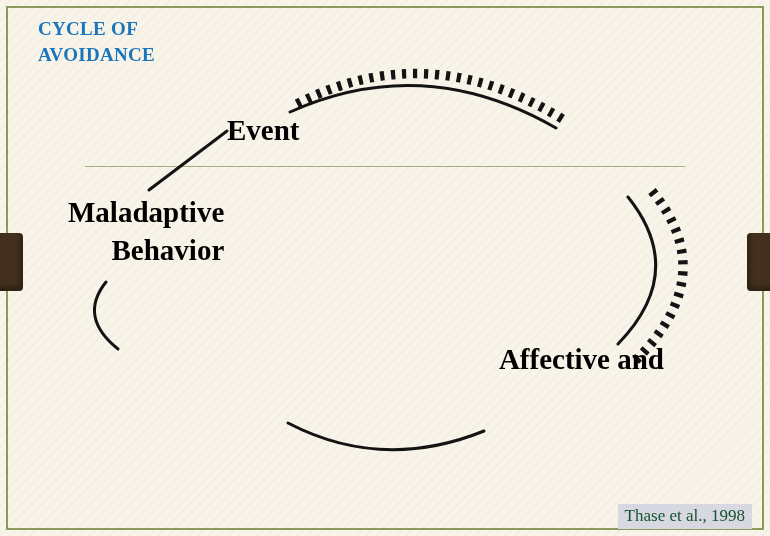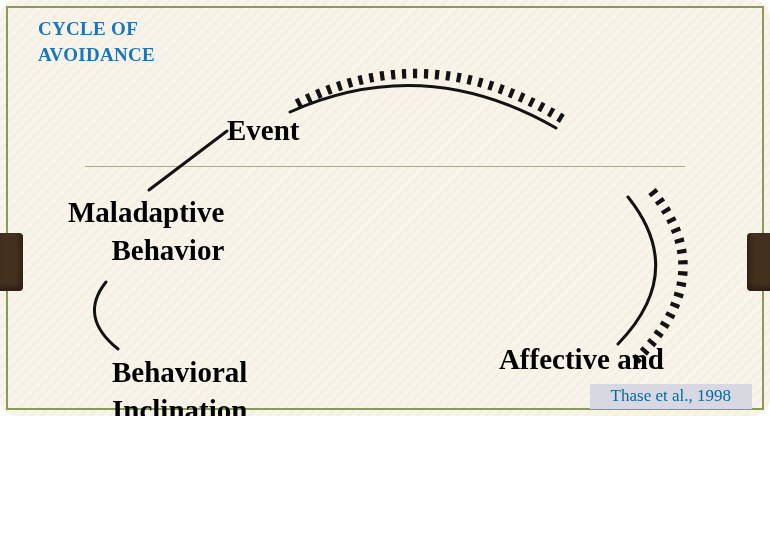--- a/index.html
+++ b/index.html
@@ -2,24 +2,23 @@
 <html style="--title-blue: #1b75bc; --border-green: #8a9a5b; --tab-brown: #44301e; --background: #f8f4e9; --arrow-black: #131313; --citation-bg: #d8d8e2;"><head>
 <meta charset="utf-8">
 <style>
   * { margin:0; padding:0; box-sizing:border-box; }
   html,body { width:770px; height:536px; }
   body {
     font-family:"Liberation Serif","DejaVu Serif",serif;
     background:#fff;
   }
   .slide {
-    position:relative; width:770px; height:416px;
+    position:relative; width:770px; height:536px;
     background: var(--background,#f8f4e9);
     overflow:hidden;
-    border-radius:17px;
   }
   .slide::before {
     content:""; position:absolute; inset:0;
     background: repeating-linear-gradient(135deg,
       rgba(140,130,100,0.045) 0 2px, transparent 2px 7px);
     pointer-events:none;
   }
   .frame {
     position:absolute; inset:6px;
     border:2px solid var(--border-green,#8a9a5b);
@@ -50,21 +49,21 @@
     font-size:29px; line-height:38px; z-index:4; white-space:nowrap;
   }
   .node-event       { left:227px; top:111px; }
   .node-appraisal   { left:486px; top:138px; }
   .node-maladaptive { left:68px;  top:193px;text-align:right; }
   .node-behavioral  { left:112px; top:353px; }
   .node-affective   { left:368px; top:340px; width:296px; text-align:right; }
   .citation {
     position:absolute; right:18px; bottom:7px;
     background: var(--citation-bg,#d8d8e2);
-    color:#0369a1; font-size:17px; padding:2px 21px 3px;
+    color:#14532d; font-size:17px; padding:2px 7px 3px;
     z-index:4;
   }
 </style>
 </head>
 <body>
 
 <div class="slide">
 
   <div class="frame"></div>
 
@@ -89,24 +88,20 @@
   </svg>
 
   <div class="node node-event">Event</div>
 
 
   <div class="node node-maladaptive">
     <div>Maladaptive</div>
     <div>Behavior</div>
   </div>
 
-  <div class="node node-behavioral">
-    <div>Behavioral</div>
-    <div>Inclination</div>
-  </div>
 
   <div class="node node-affective">
     <div>Affective and</div>
   </div>
 
   <div class="citation">Thase et al., 1998</div>
 
 </div>
 
 </body></html>

